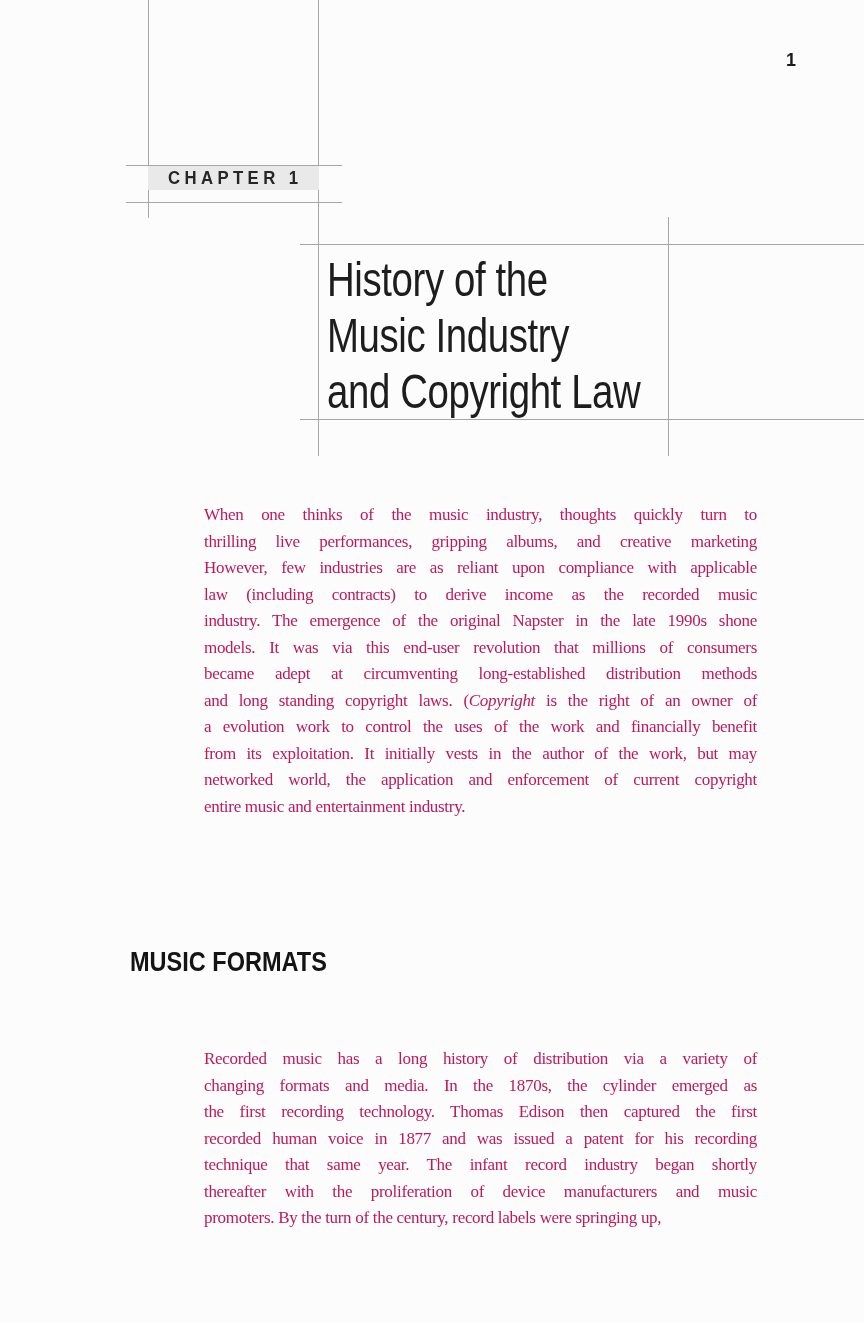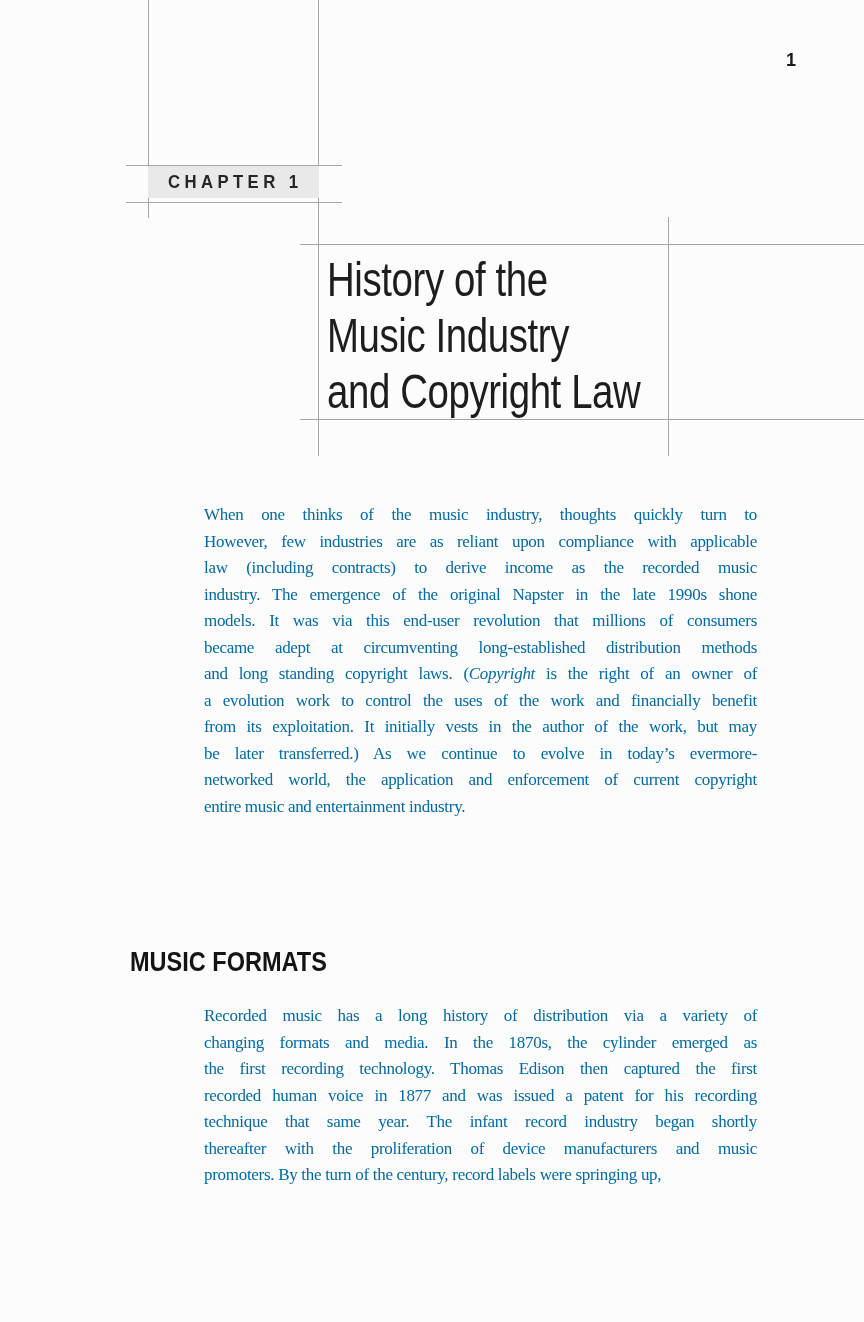--- a/index.html
+++ b/index.html
@@ -30,21 +30,21 @@
   .pagenum {
     position: absolute;
     left: 786px; top: 50px;
     font: 600 18px "Liberation Sans", sans-serif;
     color: #1a1a1a;
   }
 
   .chapter-box {
     position: absolute;
     left: 148px; top: 166px;
-    width: 171px; height: 32px;
+    width: 171px; height: 24px;
     background: var(--chapter_box, #e9e9e9);
     display: flex; align-items: center;
     padding-left: 20px;
     box-sizing: border-box;
   }
   .chapter-box span {
     font: 700 19px "Liberation Sans", sans-serif;
     letter-spacing: 5px;
     transform: scaleX(0.88);
     transform-origin: 0 50%;
@@ -63,24 +63,24 @@
     transform-origin: 0 0;
     white-space: nowrap;
   }
 
   .body {
     position: absolute;
     left: 204px;
     width: 553px;
     font: 17px/26.5px "Liberation Serif", serif;
     letter-spacing: -0.3px;
-    color: #0369a1;
+    color: #be185d;
   }
   .para1 { top: 502px; }
-  .para2 { top: 1003px; }
+  .para2 { top: 1046px; }
 
   .body-line { text-align: justify; text-align-last: justify; }
   .body-line.last-line { text-align-last: left; }
   .body-line em { font-style: italic; }
 
   .section-heading {
     position: absolute;
     left: 130px; top: 946px;
     margin: 0;
     font: 700 28px "Liberation Sans", sans-serif;
@@ -112,29 +112,29 @@
   <div class="rule h" id="title-rule-bottom"></div>
 
   <h1 class="title">
       <div class="title-line">History of the</div>
       <div class="title-line">Music Industry</div>
       <div class="title-line last-line">and Copyright Law</div>
     </h1>
 
   <div class="body para1">
       <div class="body-line">When one thinks of the music industry, thoughts quickly turn to</div>
+      <div class="body-line">thrilling live performances, gripping albums, and creative marketing</div>
       <div class="body-line">However, few industries are as reliant upon compliance with applicable</div>
       <div class="body-line">law (including contracts) to derive income as the recorded music</div>
       <div class="body-line">industry. The emergence of the original Napster in the late 1990s shone</div>
       <div class="body-line">models. It was via this end-user revolution that millions of consumers</div>
       <div class="body-line">became adept at circumventing long-established distribution methods</div>
       <div class="body-line">and long standing copyright laws. (<em>Copyright</em> is the right of an owner of</div>
       <div class="body-line">a evolution work to control the uses of the work and financially benefit</div>
       <div class="body-line">from its exploitation. It initially vests in the author of the work, but may</div>
-      <div class="body-line">be later transferred.) As we continue to evolve in today’s evermore-</div>
       <div class="body-line">networked world, the application and enforcement of current copyright</div>
       <div class="body-line last-line">entire music and entertainment industry.</div>
     </div>
 
   <h2 class="section-heading">MUSIC FORMATS</h2>
 
   <div class="body para2">
       <div class="body-line">Recorded music has a long history of distribution via a variety of</div>
       <div class="body-line">changing formats and media. In the 1870s, the cylinder emerged as</div>
       <div class="body-line">the first recording technology. Thomas Edison then captured the first</div>

